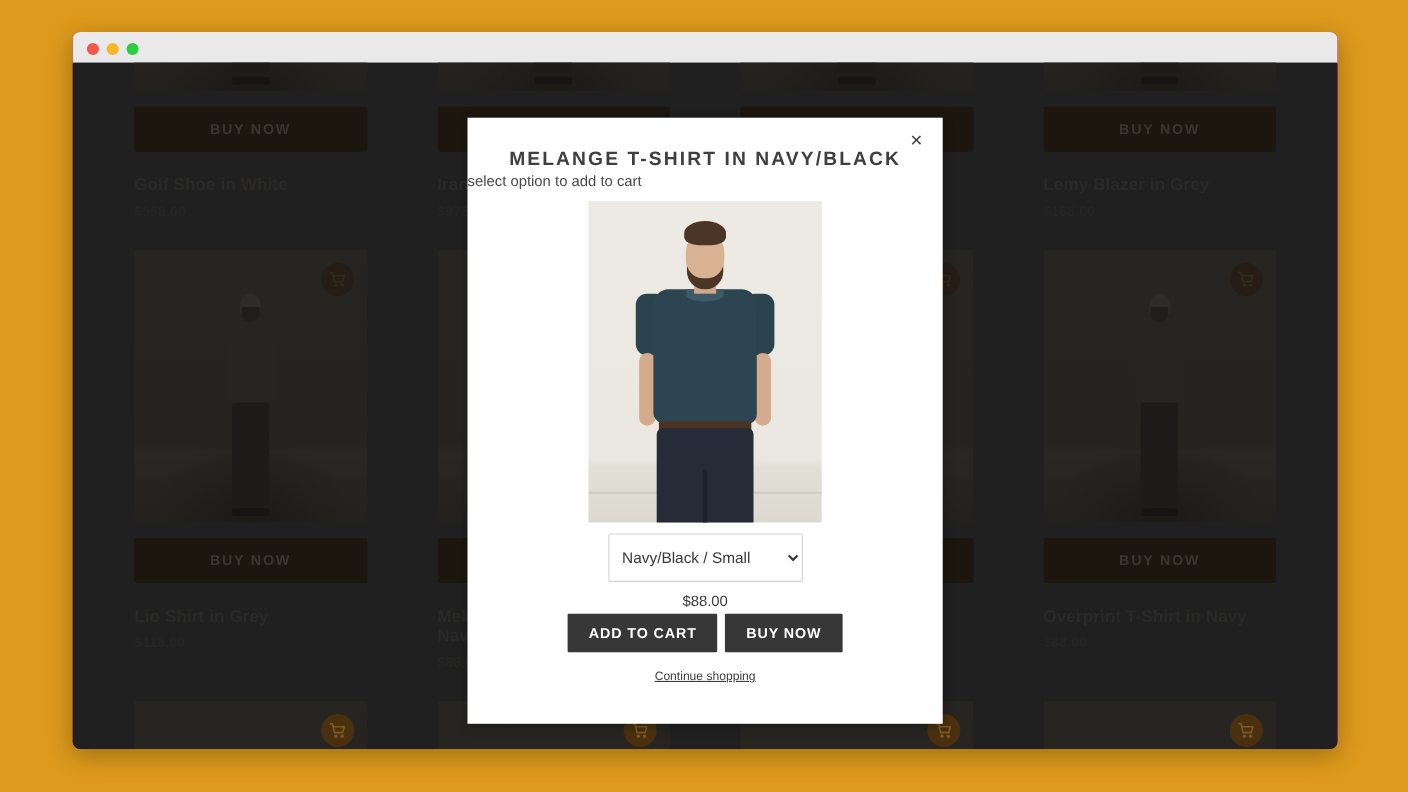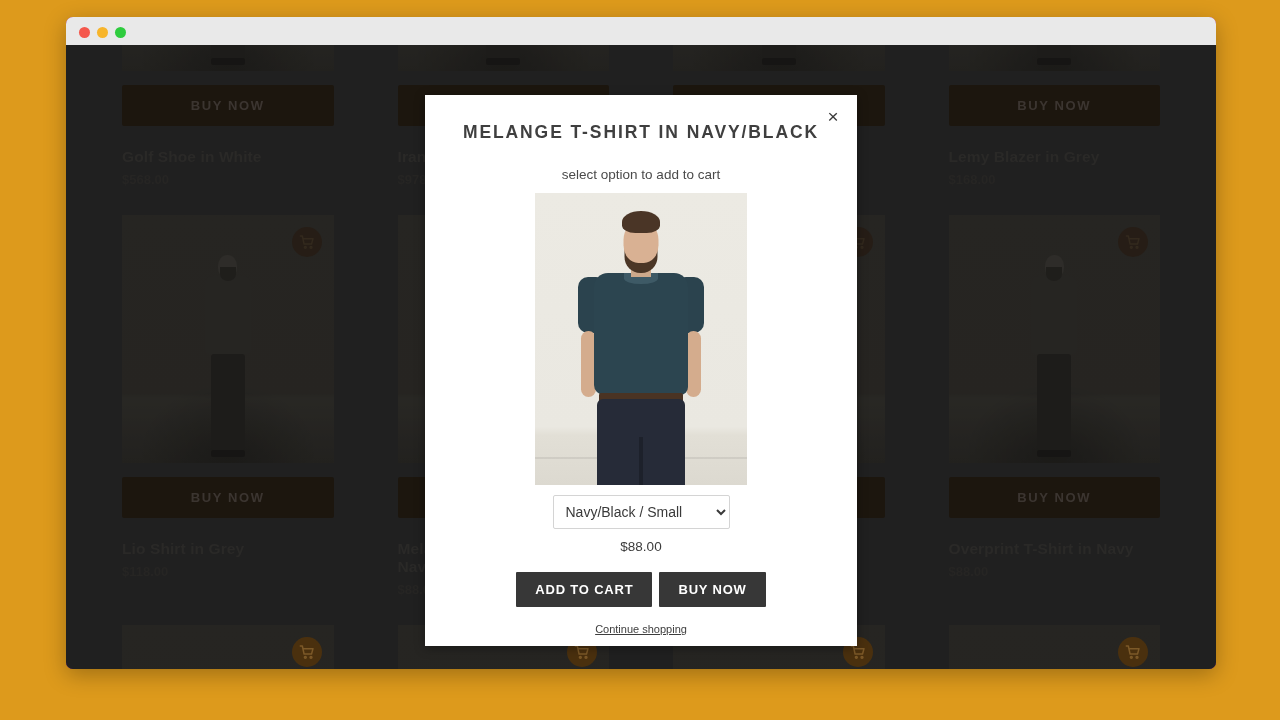--- a/index.html
+++ b/index.html
@@ -12,21 +12,21 @@
     overflow: hidden;
     background: #dd9a1c;
     font-family: "Liberation Sans", sans-serif;
     -webkit-font-smoothing: antialiased;
   }
 
   
   #browser-window {
     position: absolute;
     left: 66px;
-    top: 17px;
+    top: 29px;
     width: 1150px;
     height: 652px;
     border-radius: 7px;
     overflow: hidden;
     box-shadow: 0 6px 22px rgba(0,0,0,0.28);
     background: #a21caf;
   }
   #titlebar {
     position: absolute;
     left: 0; top: 0;
@@ -212,22 +212,22 @@
   #modal-title {
     margin: 27px 18px 0 18px;
     text-align: center;
     font-size: 17.5px;
     font-weight: bold;
     letter-spacing: 1.9px;
     color: #3f3f3f;
     white-space: nowrap;
   }
   #modal-subtitle {
-    margin-top: 24px;
-    text-align: center;
+    margin-top: 2px;
+    text-align: left;
     font-size: 13.5px;
     color: #4a4a4a;
     font-weight: normal;
   }
 
   #modal-image {
     position: relative;
     width: 212px;
     height: 292px;
     margin: 11px auto 0;
@@ -307,39 +307,39 @@
   .m-pants-gap {
     position: absolute; left: 50%; transform: translateX(-50%); top: 226px;
     width: 4px; height: 84px;
     background: #1d212b;
   }
 
   #variant-select {
     display: block;
     margin: 10px auto 0;
     width: 177px;
-    height: 34px;
+    height: 44px;
     padding: 0 8px;
     font-size: 14px;
     font-family: "Liberation Sans", sans-serif;
     color: #3a3a3a;
     background: #ffffff;
     border: 1px solid #d4d4d4;
     border-radius: 2px;
     box-sizing: border-box;
     cursor: pointer;
   }
   #modal-price {
     margin-top: 10px;
     text-align: center;
     font-size: 13.5px;
     color: #3c3c3c;
   }
   #modal-actions {
-    margin-top: 18px;
+    margin-top: 4px;
     display: flex;
     justify-content: center;
     gap: 7px;
   }
   .modal-btn {
     height: 35px;
     border: 0;
     background: #373737;
     color: #ffffff;
     font-family: "Liberation Sans", sans-serif;

